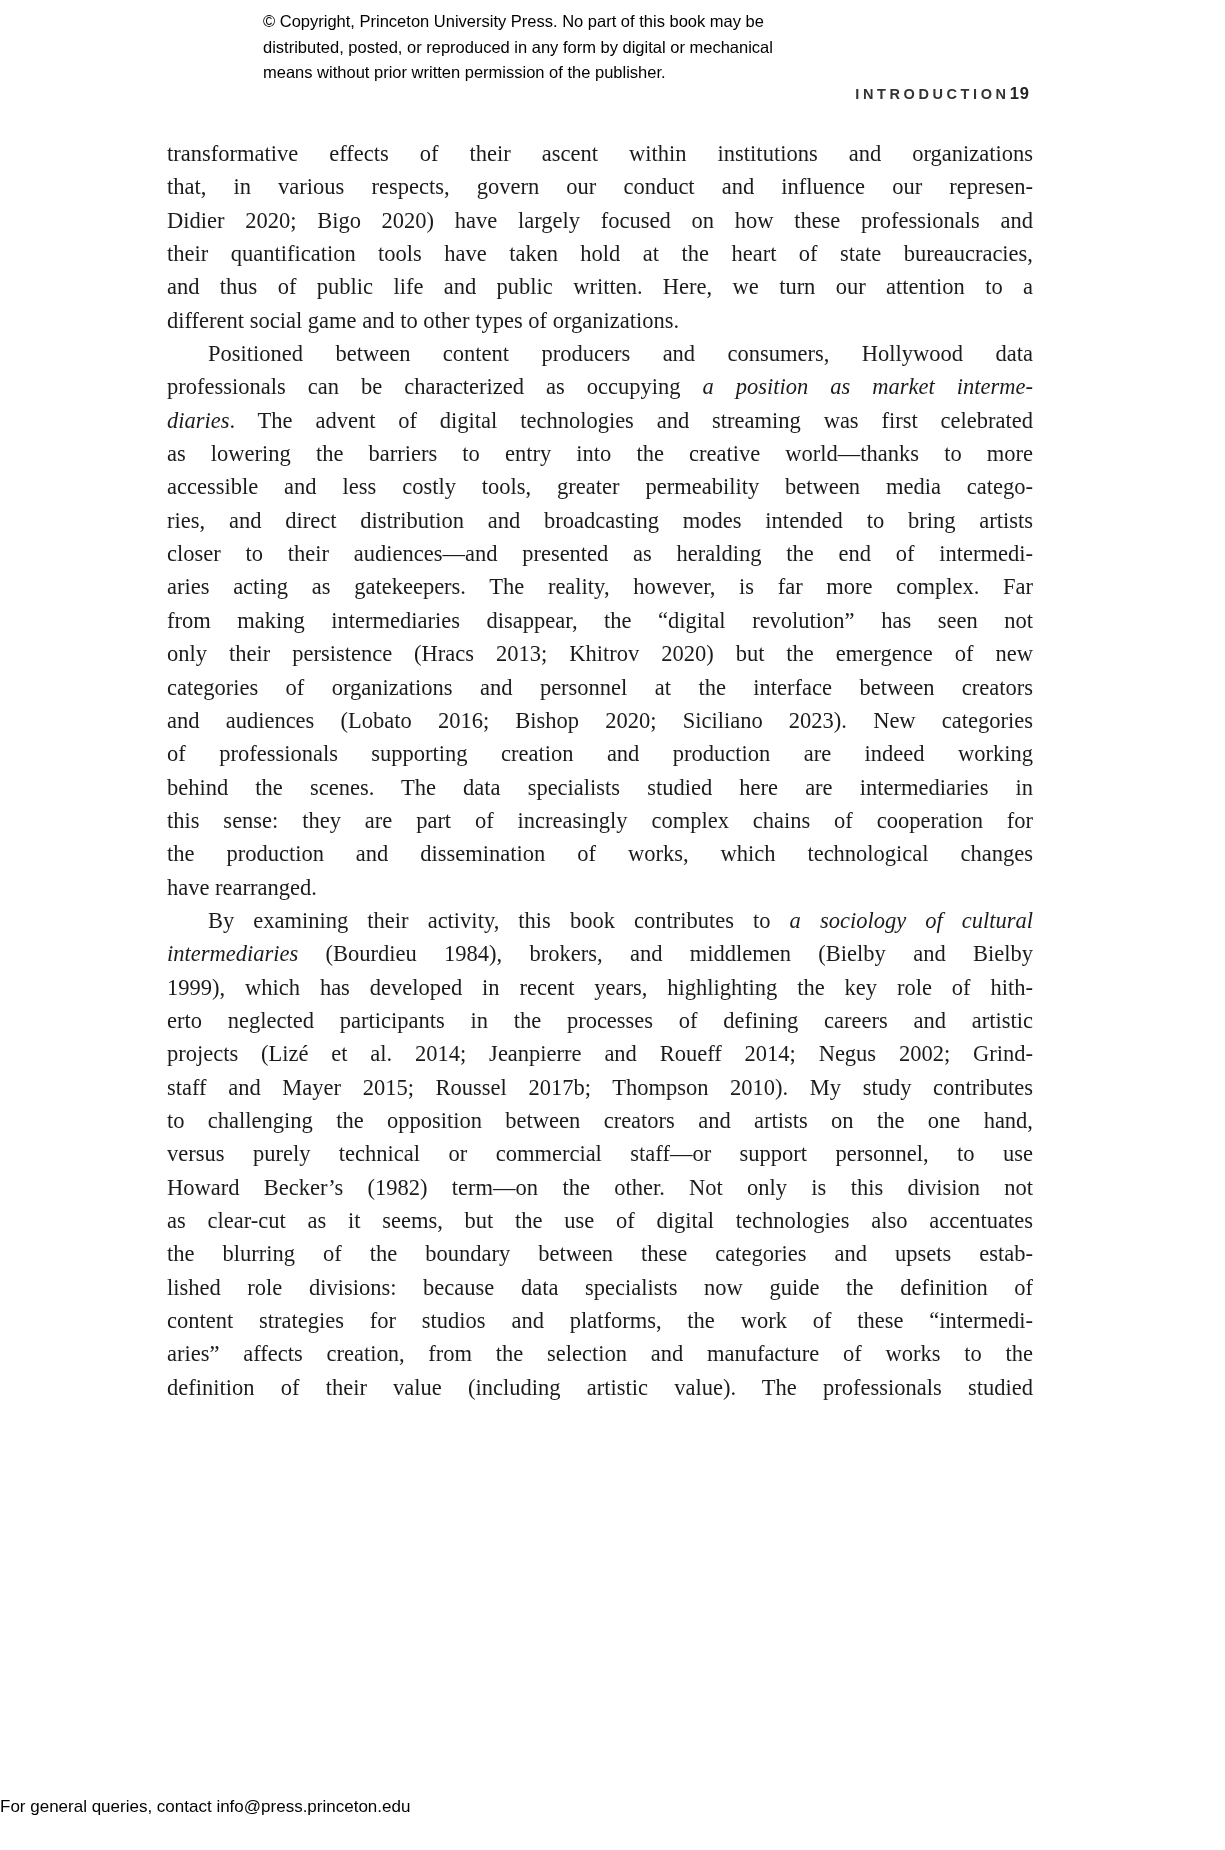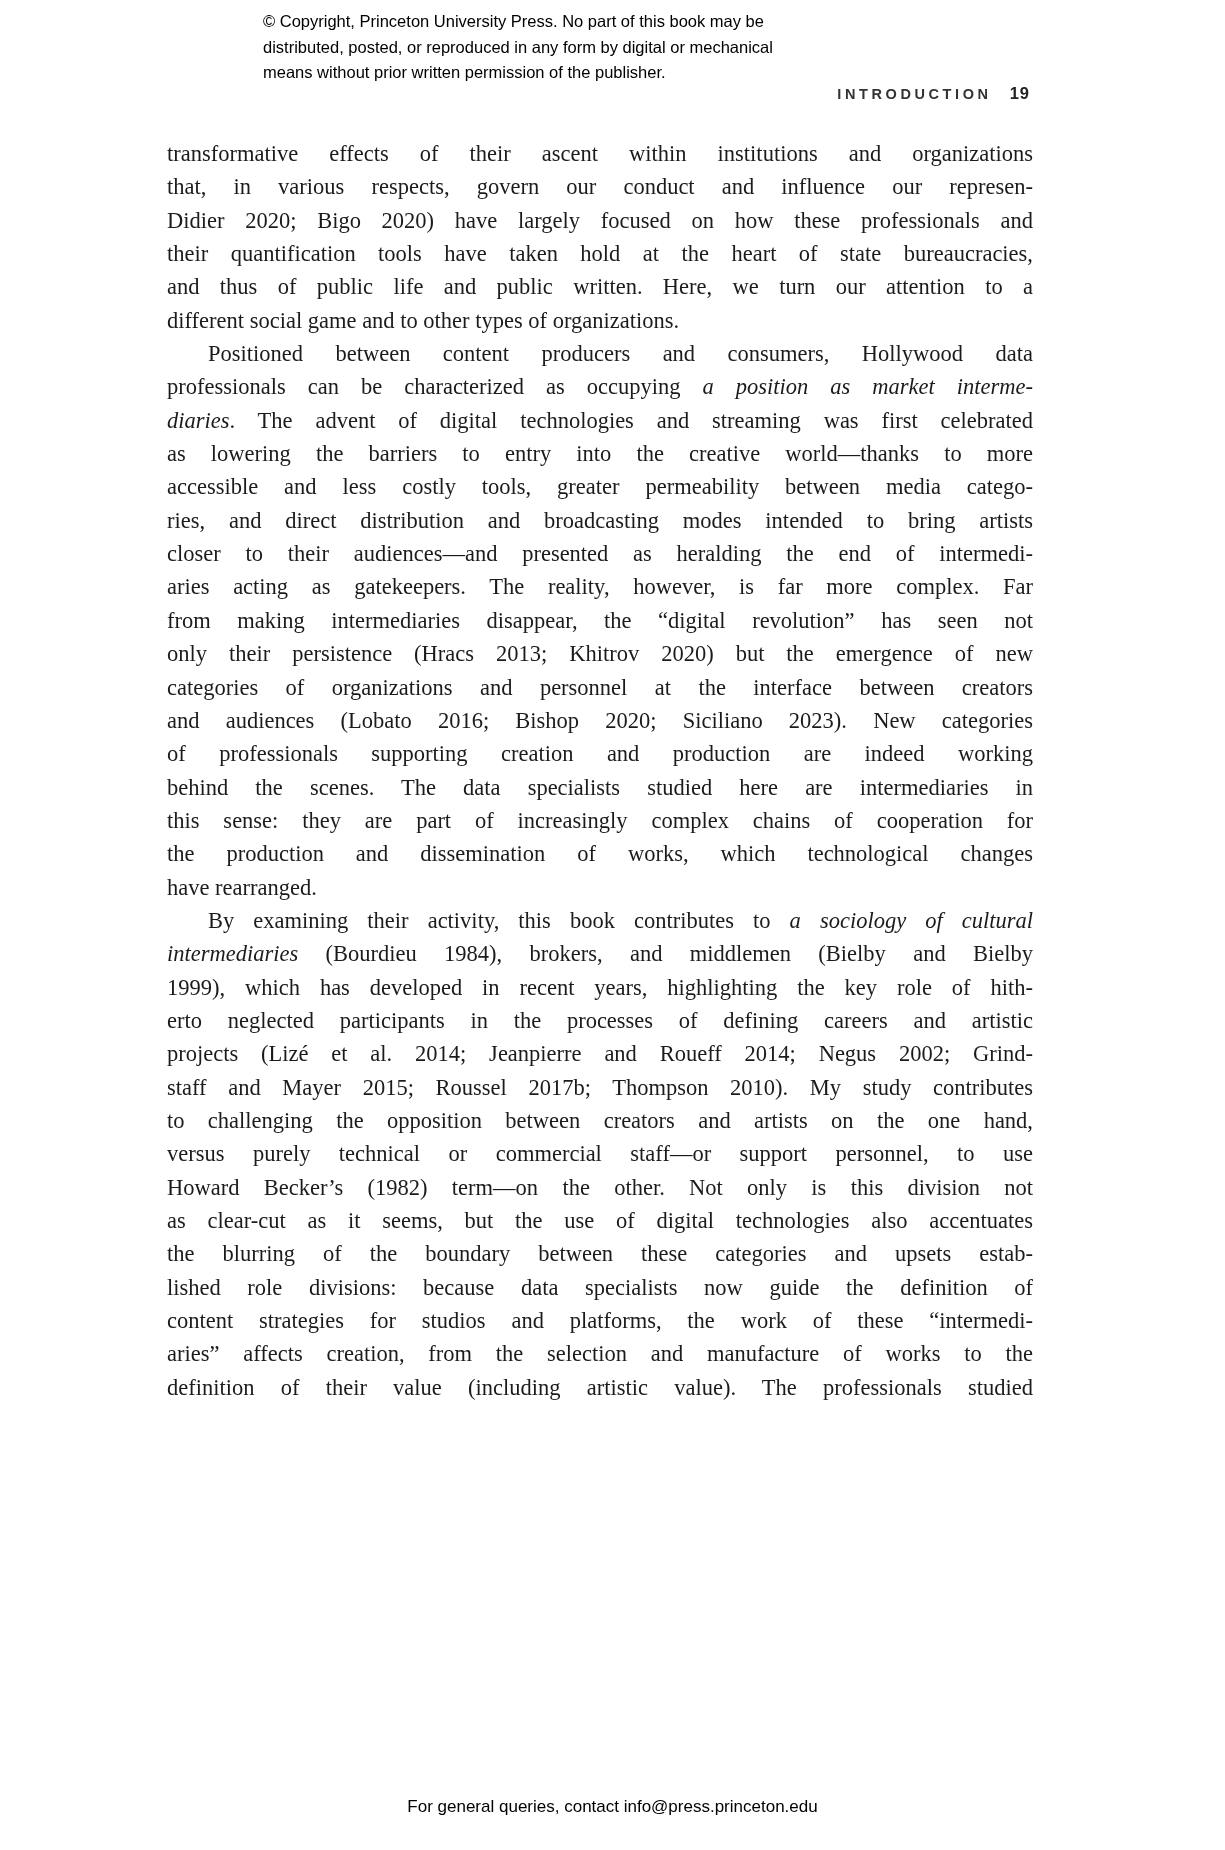--- a/index.html
+++ b/index.html
@@ -32,21 +32,20 @@
     font-size: 14.5px;
     letter-spacing: 3.6px;
     font-weight: 600;
     color: #333333;
   }
   .page-number {
     font-size: 16.5px;
     font-weight: 700;
     letter-spacing: 1px;
     color: #222222;
-    margin-left: 18px;
   }
   .body-text {
     position: absolute;
     left: 167px;
     top: 137px;
     width: 866px;
     font-size: 22.5px;
     line-height: 33.35px;
     color: #1b1b1b;
   }
@@ -55,21 +54,21 @@
     text-align-last: justify;
   }
   .line.last { text-align-last: left; }
   .line.indent { padding-left: 41px; }
   .line em { font-style: italic; }
   .footer {
     position: absolute;
     left: 0;
     top: 1797px;
     width: 100%;
-    text-align: center;
+    text-align: left;
     font-family: "Liberation Sans", sans-serif;
     font-size: 17px;
     color: #000000;
   }
 </style>
 </head>
 <body>
 
 <div class="page">
 

